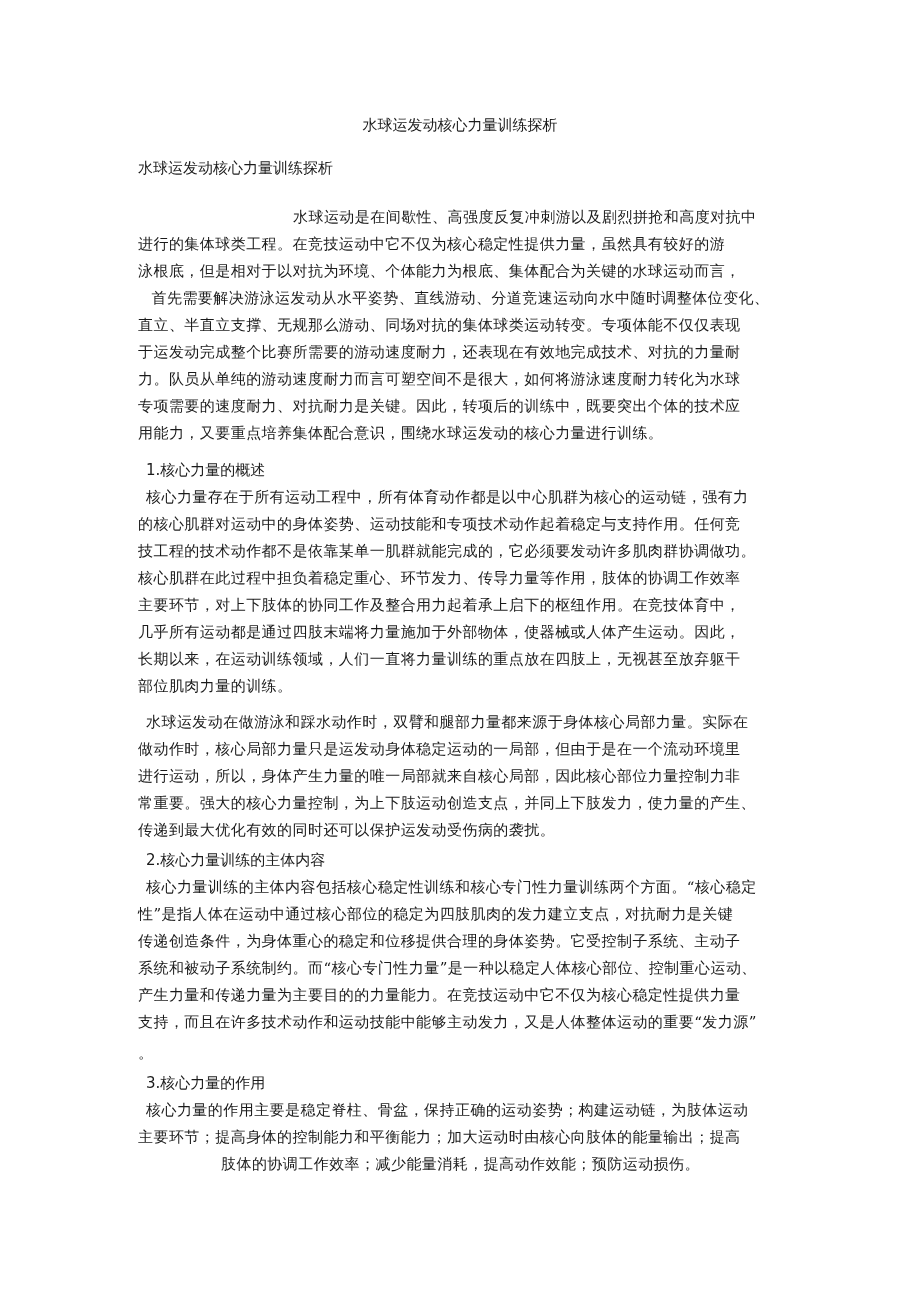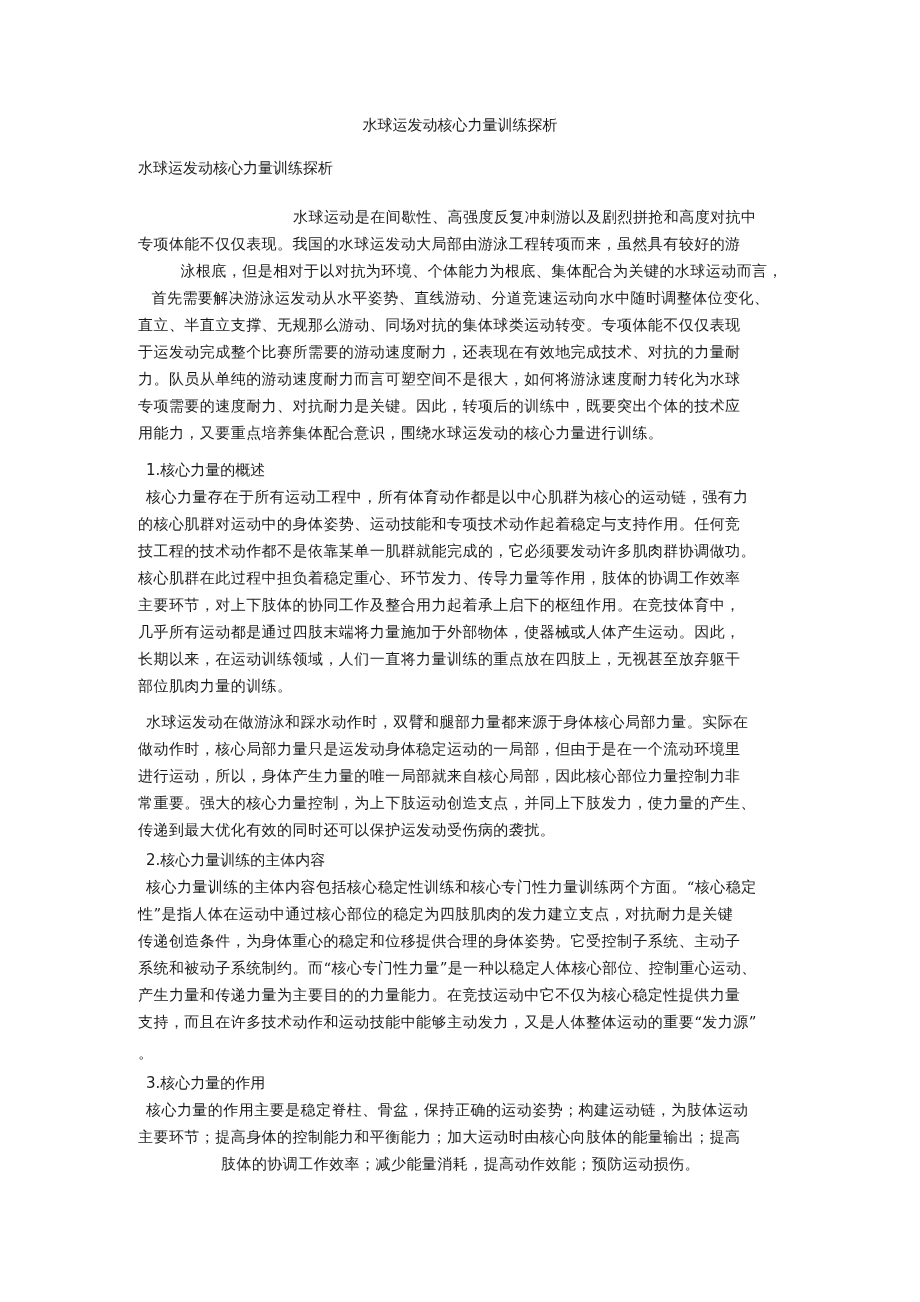--- a/index.html
+++ b/index.html
@@ -14,22 +14,22 @@
   .heading { font-family: "DejaVu Sans", "Liberation Sans", sans-serif; letter-spacing: 0; }
 </style>
 </head>
 <body>
 
 <div class="page">
   <div class="title">水球运发动核心力量训练探析</div>
   <div class="subtitle">水球运发动核心力量训练探析</div>
   <div id="body-lines">
       <div class="line" style="top: 207px; left: 293px;">水球运动是在间歇性、高强度反复冲刺游以及剧烈拼抢和高度对抗中</div>
-      <div class="line" style="top: 234px; left: 138px;">专项体能不仅仅表现。我国的水球运发动大局部由游泳工程转项而来，虽然具有较好的游</div>
-      <div class="line" style="top: 261px; left: 138px; text-align: right;">泳根底，但是相对于以对抗为环境、个体能力为根底、集体配合为关键的水球运动而言，</div>
+      <div class="line" style="top: 234px; left: 138px;">进行的集体球类工程。在竞技运动中它不仅为核心稳定性提供力量，虽然具有较好的游</div>
+      <div class="line" style="top: 261px; left: 138px;">泳根底，但是相对于以对抗为环境、个体能力为根底、集体配合为关键的水球运动而言，</div>
       <div class="line" style="top: 288px; left: 138px; text-align: center;">首先需要解决游泳运发动从水平姿势、直线游动、分道竞速运动向水中随时调整体位变化、</div>
       <div class="line" style="top: 315px; left: 138px;">直立、半直立支撑、无规那么游动、同场对抗的集体球类运动转变。专项体能不仅仅表现</div>
       <div class="line" style="top: 342px; left: 138px;">于运发动完成整个比赛所需要的游动速度耐力，还表现在有效地完成技术、对抗的力量耐</div>
       <div class="line" style="top: 369px; left: 138px;">力。队员从单纯的游动速度耐力而言可塑空间不是很大，如何将游泳速度耐力转化为水球</div>
       <div class="line" style="top: 396px; left: 138px;">专项需要的速度耐力、对抗耐力是关键。因此，转项后的训练中，既要突出个体的技术应</div>
       <div class="line" style="top: 423px; left: 138px;">用能力，又要重点培养集体配合意识，围绕水球运发动的核心力量进行训练。</div>
       <div class="line heading" style="top: 460px; left: 146px;">1.核心力量的概述</div>
       <div class="line" style="top: 487px; left: 146px;">核心力量存在于所有运动工程中，所有体育动作都是以中心肌群为核心的运动链，强有力</div>
       <div class="line" style="top: 514px; left: 138px;">的核心肌群对运动中的身体姿势、运动技能和专项技术动作起着稳定与支持作用。任何竞</div>
       <div class="line" style="top: 541px; left: 138px;">技工程的技术动作都不是依靠某单一肌群就能完成的，它必须要发动许多肌肉群协调做功。</div>

